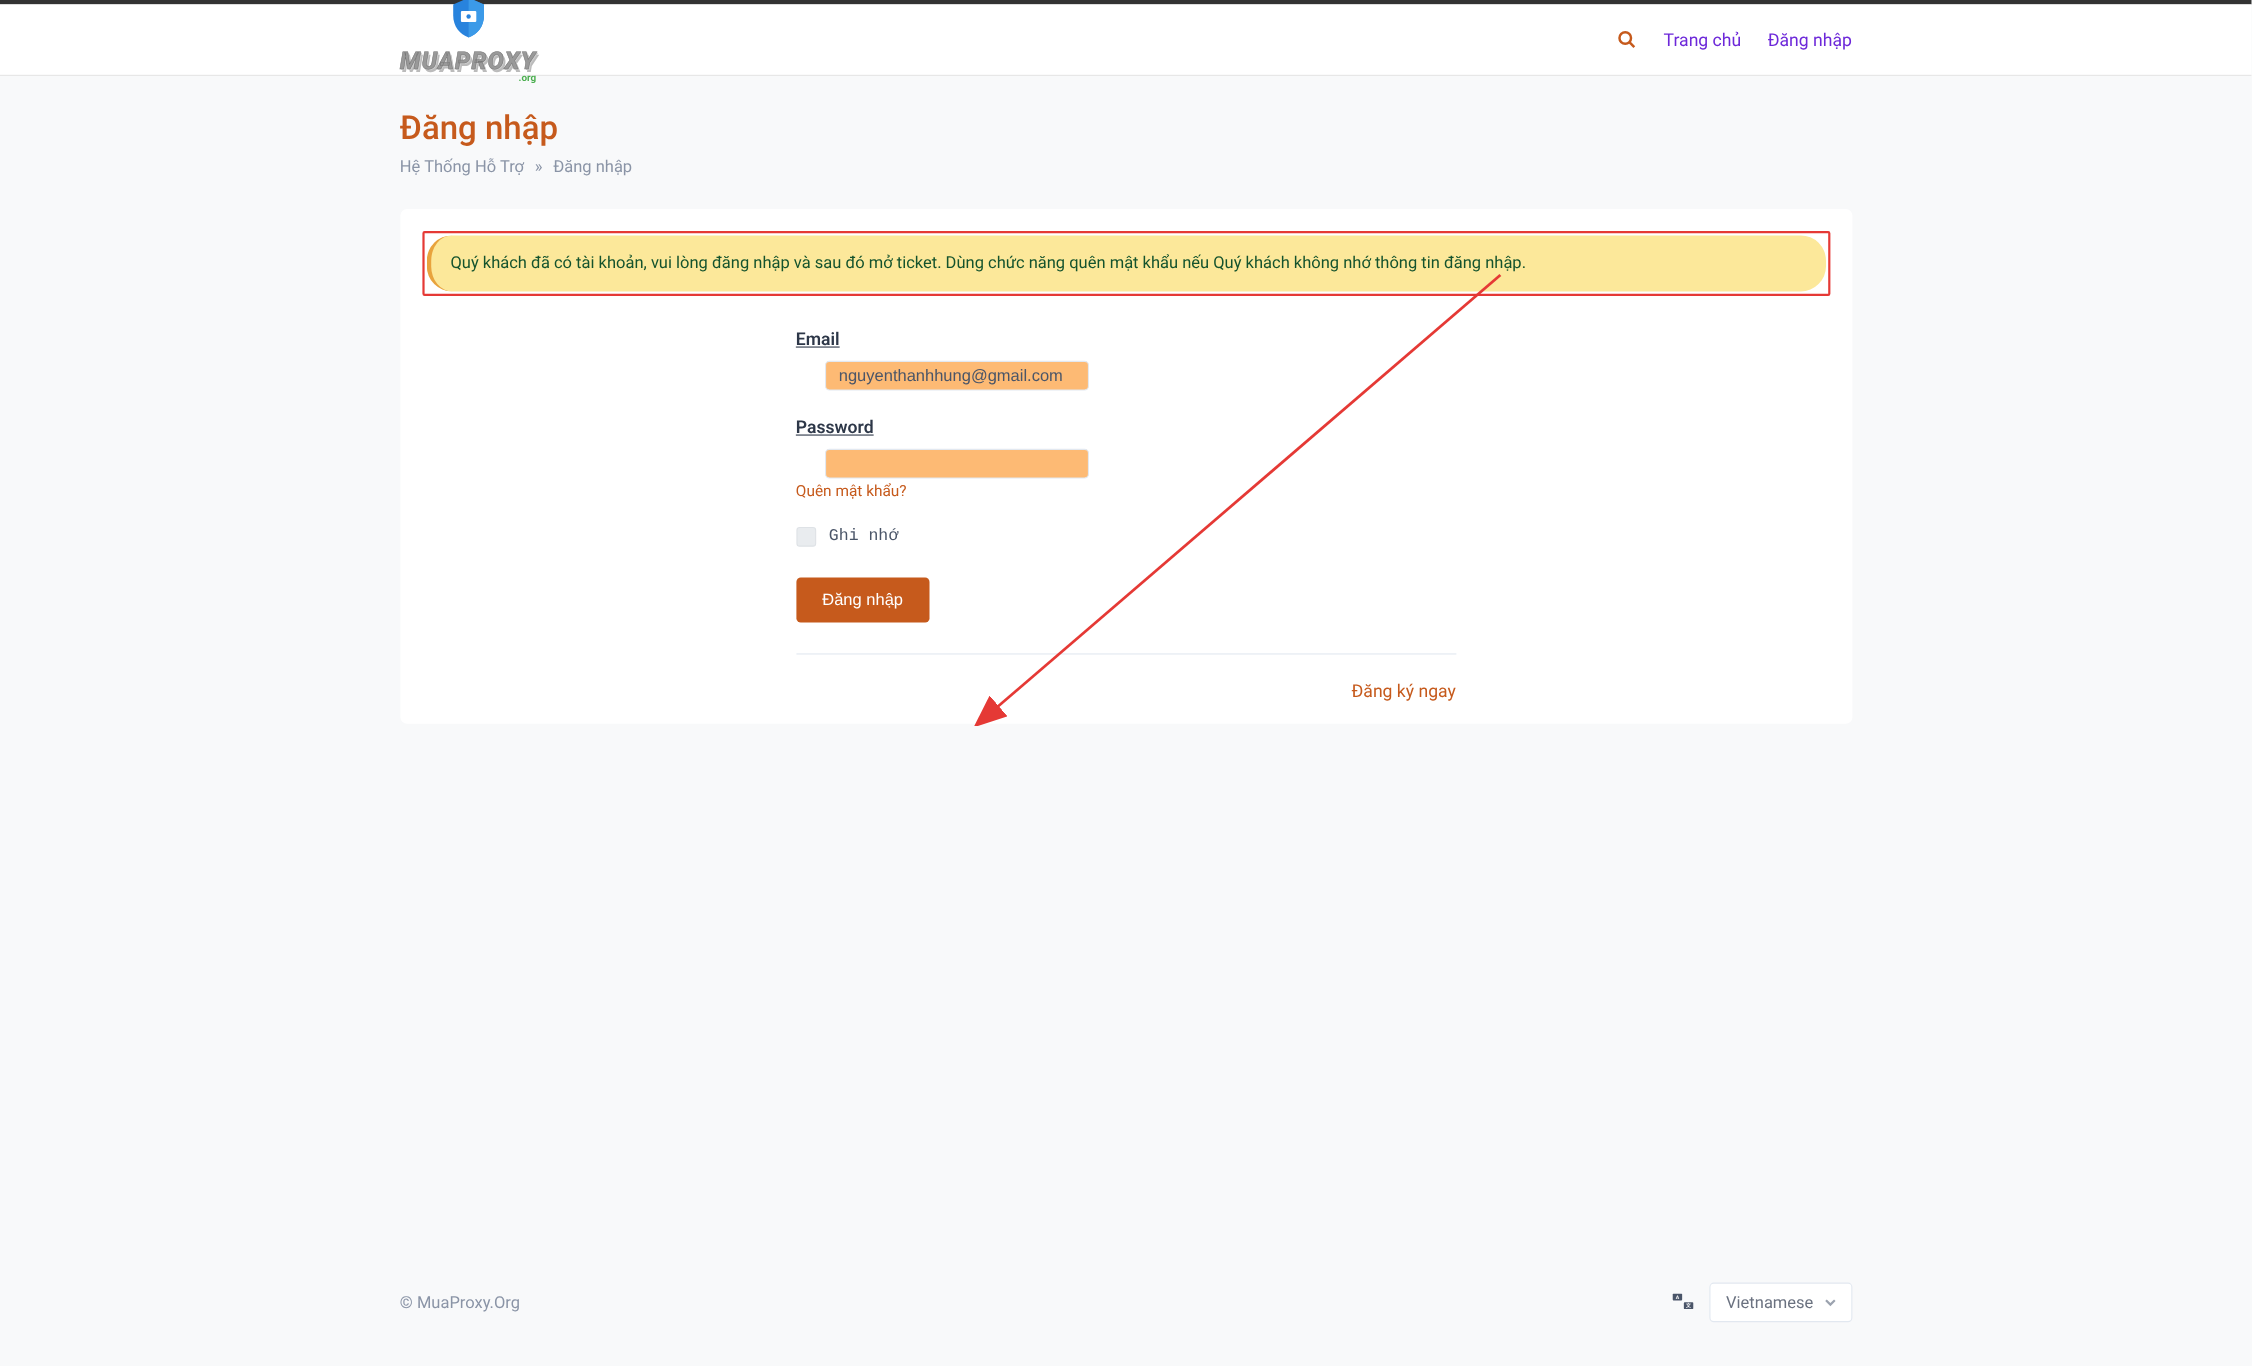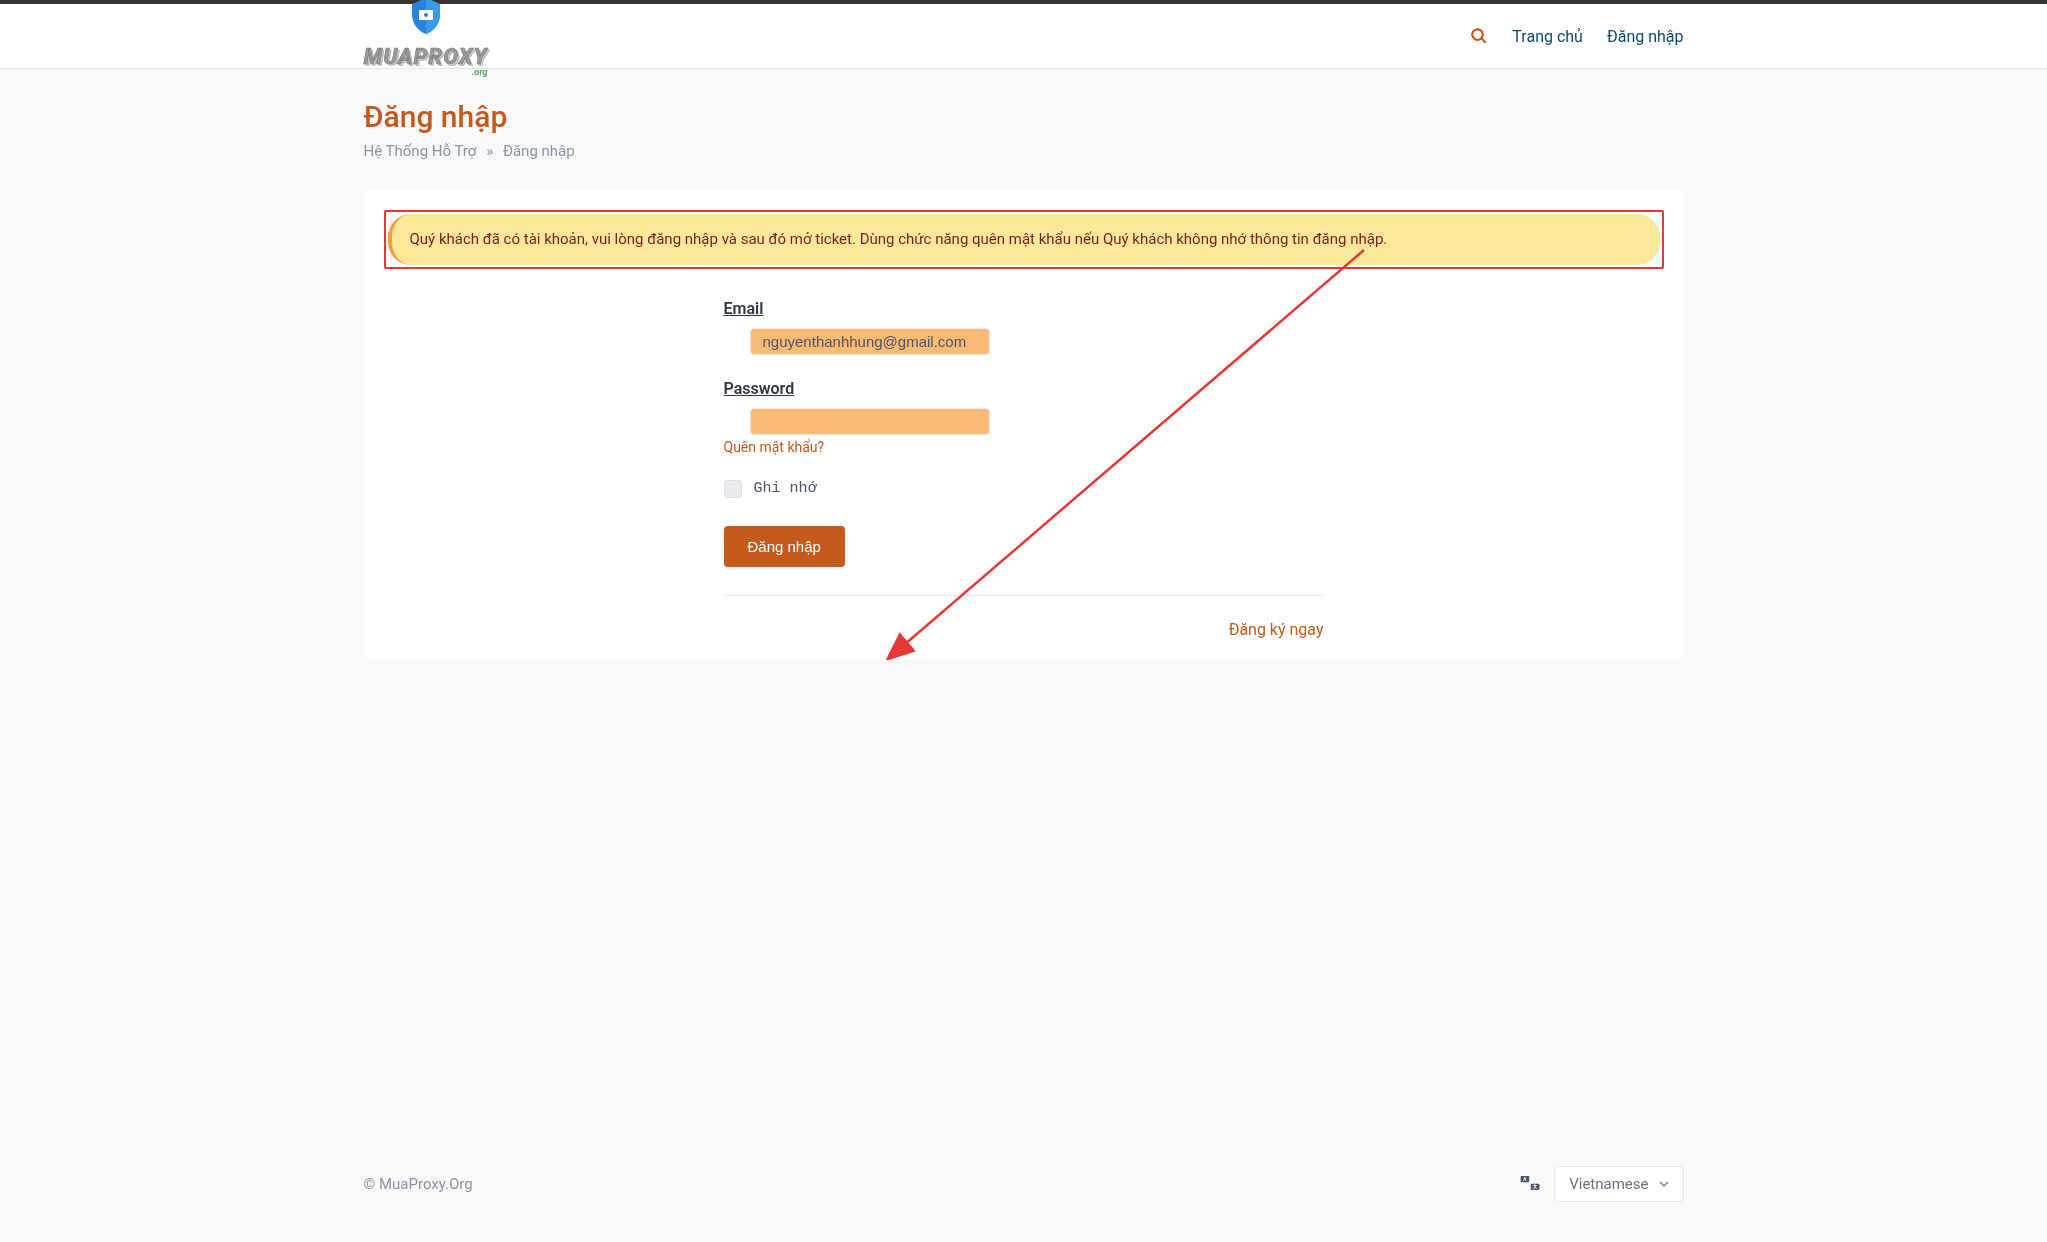--- a/index.html
+++ b/index.html
@@ -58,21 +58,21 @@
       font-weight: bold;
       margin-top: -2px;
       text-align: right;
     }
     .nav {
       display: flex;
       align-items: center;
       gap: 24px;
     }
     .nav-link {
-      color: #0c4a6e;
+      color: #6d28d9;
       text-decoration: none;
       font-size: 16px;
       cursor: pointer;
     }
     .search-icon-btn {
       color: #c65a1c;
       cursor: pointer;
       display: flex;
       align-items: center;
     }
@@ -112,21 +112,21 @@
     .alert-wrapper {
       border: 2px solid #e53935;
       border-radius: 2px;
       padding: 2px;
       margin-bottom: 30px;
     }
     .alert {
       background: #fce89a;
       border-left: 4px solid #e8a33d;
       padding: 14px 18px;
-      color: #7f1d1d;
+      color: #14532d;
       font-size: 15px;
       line-height: 1.5;
       border-radius: 23px;
     }
     .form-container {
       max-width: 640px;
       margin: 0 auto;
       padding: 0 20px;
     }
     .form-group {

